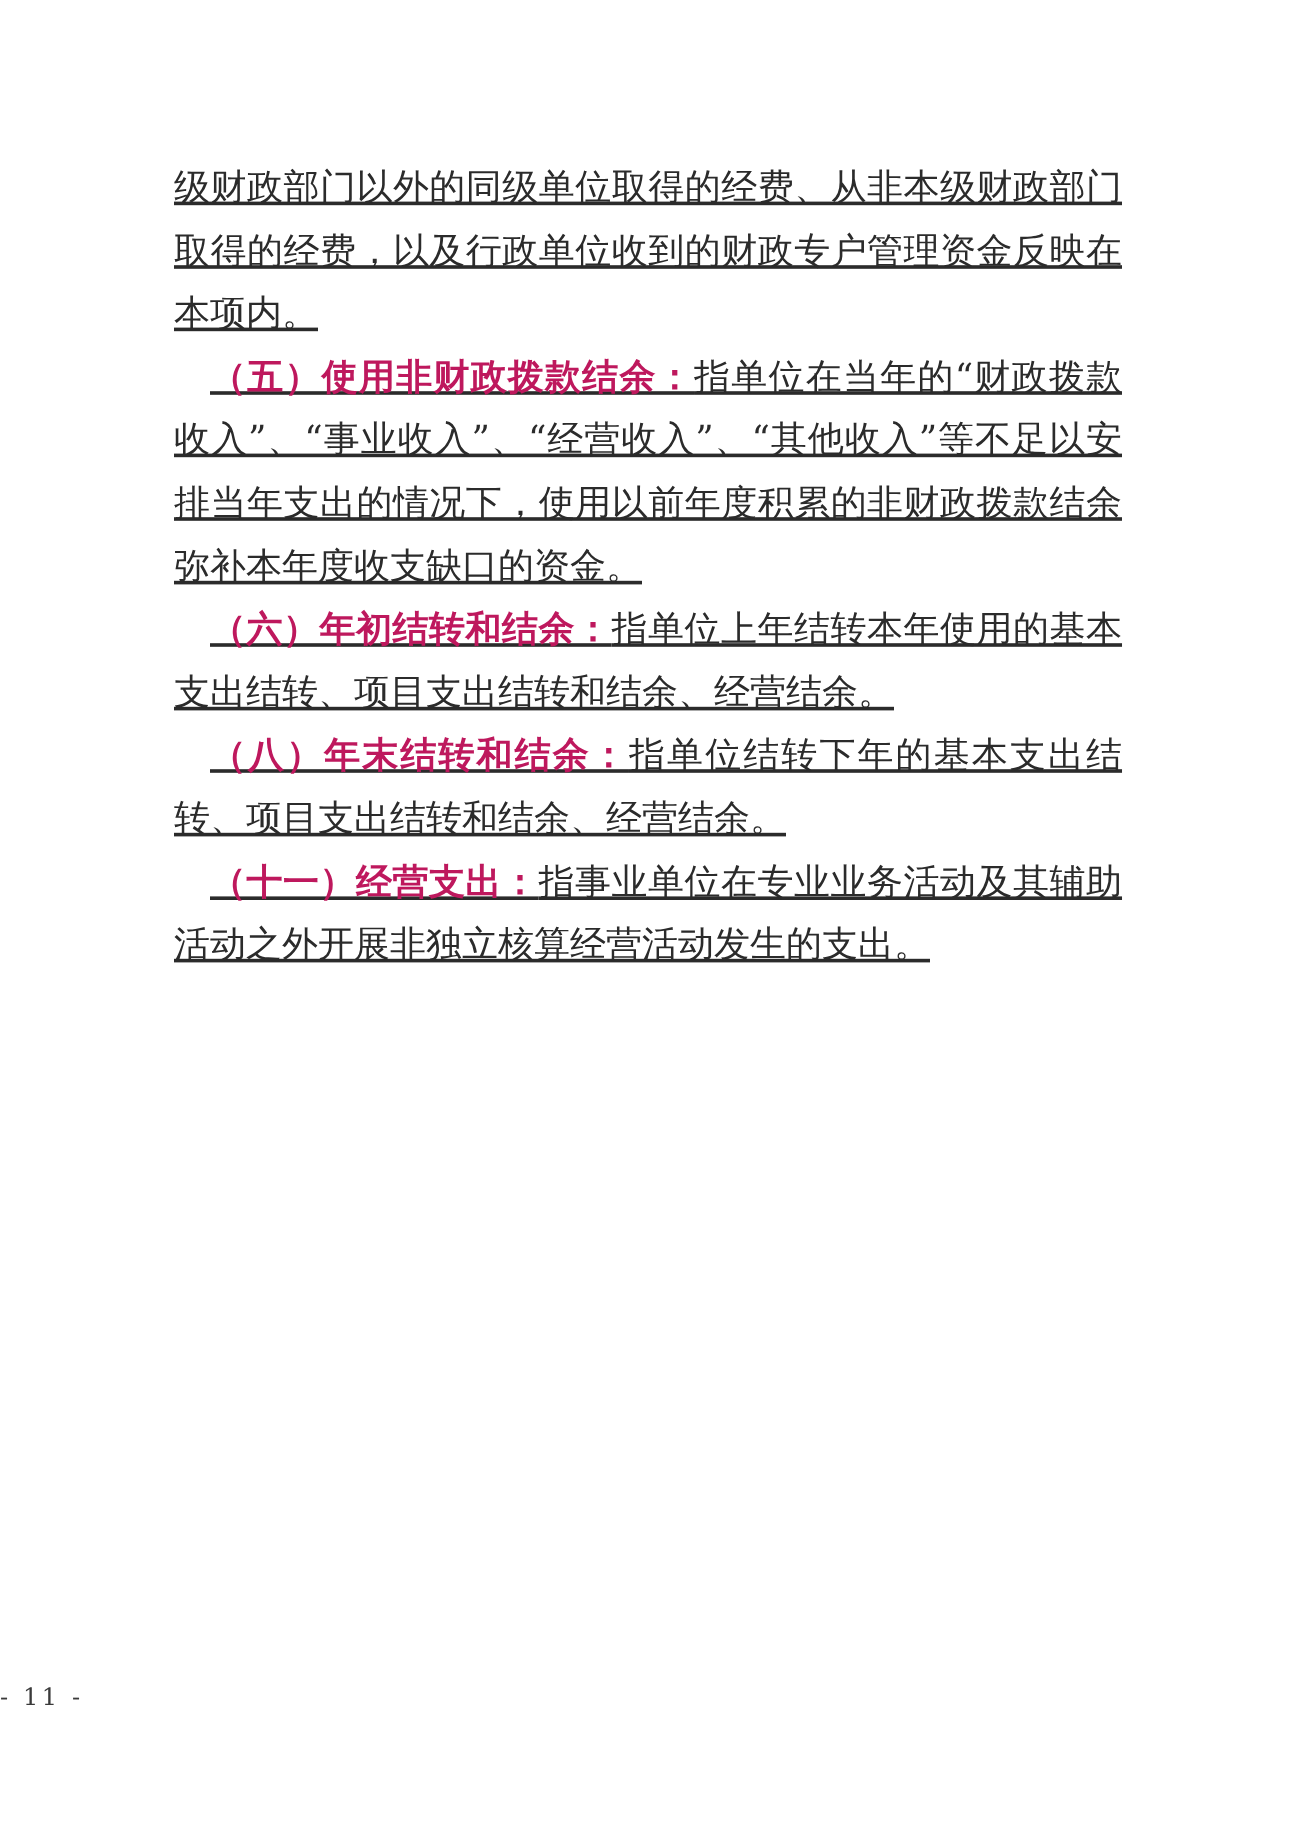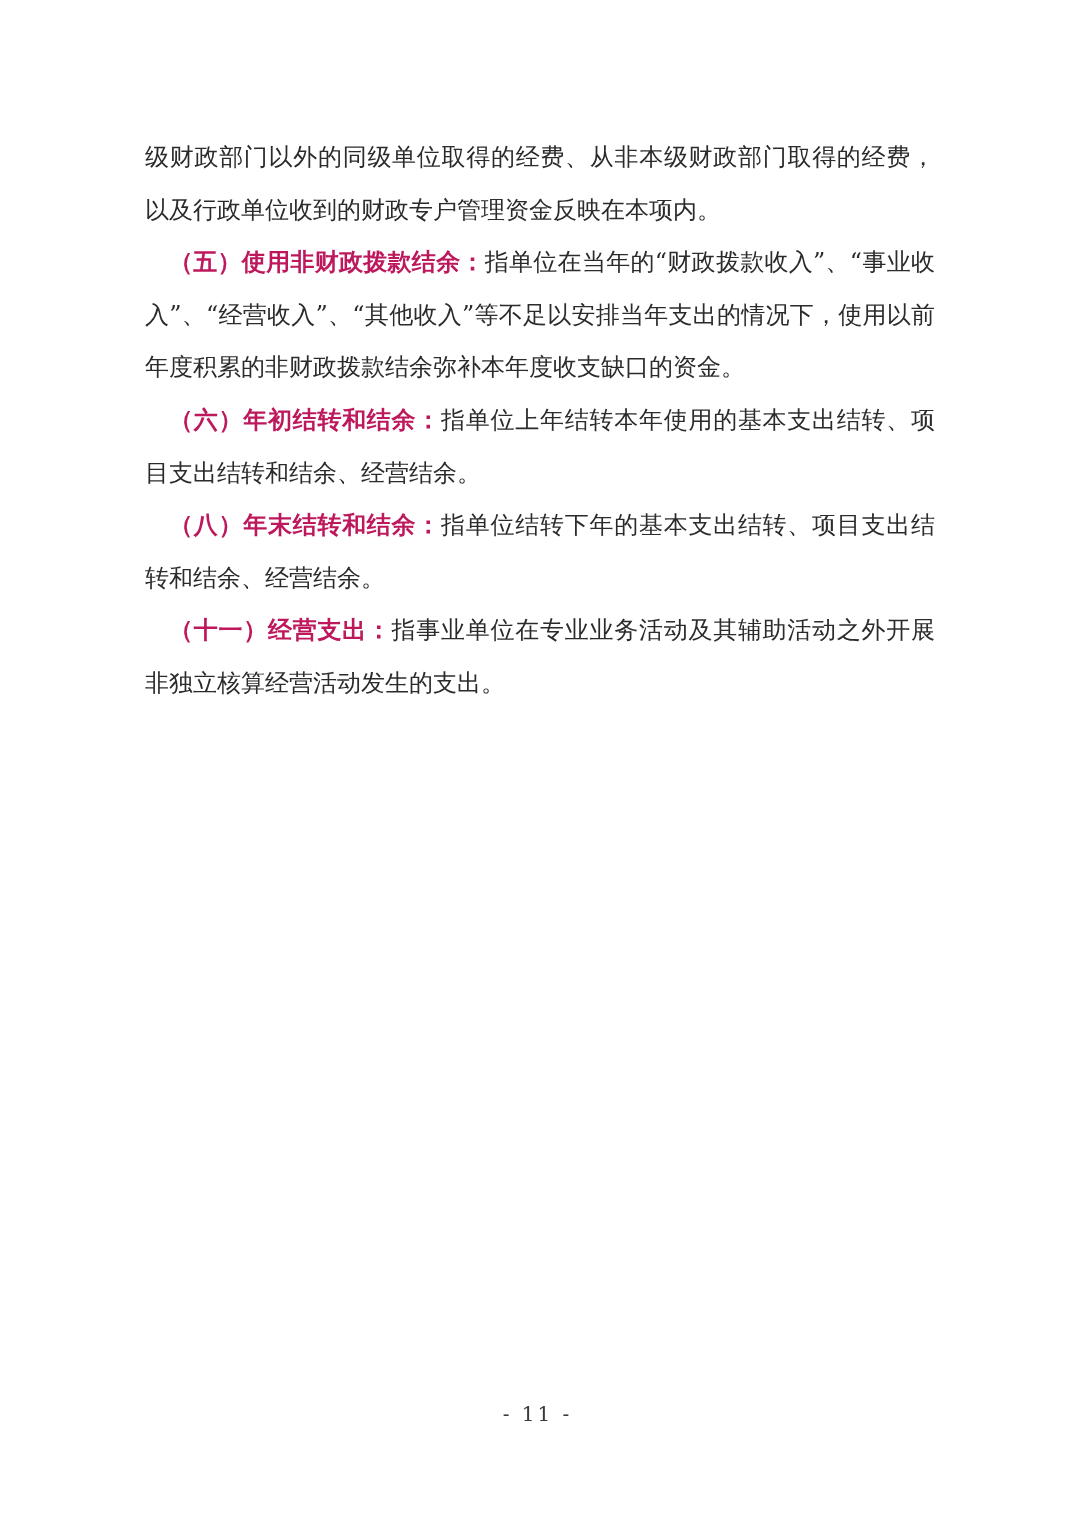--- a/index.html
+++ b/index.html
@@ -16,39 +16,40 @@
     overflow: hidden;
   }
   .text-block {
     position: absolute;
     left: 145px;
     top: 131px;
     width: 790px;
   }
   .para {
     margin: 0;
-    font-size: 24px;
+    font-size: 30px;
     line-height: 52.6px;
     text-align: justify;
     text-indent: 1em;
     color: #2b2b2b;
+    text-decoration: underline;
   }
   .para.no-indent {
     text-indent: 0;
   }
   .head {
     font-weight: bold;
     color: #be185d;
   }
   .page-number {
     position: absolute;
     top: 1402px;
     left: 0;
     width: 100%;
-    text-align: center;
+    text-align: left;
     font-size: 20px;
     letter-spacing: 3px;
     color: #3a3a3a;
   }
 </style>
 </head>
 <body>
 
 <div class="text-block">
 

